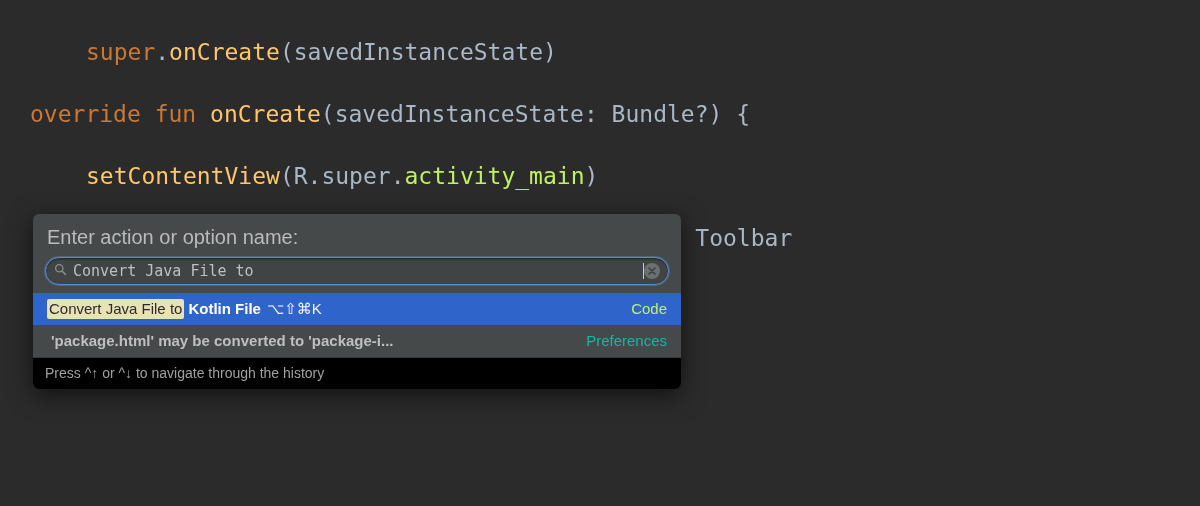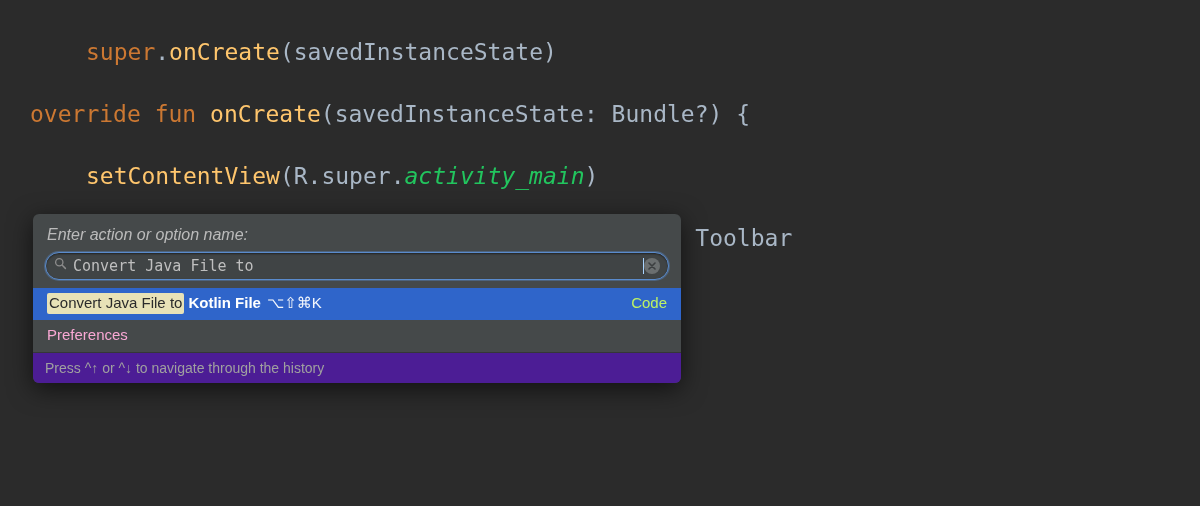--- a/index.html
+++ b/index.html
@@ -15,43 +15,42 @@
     position: relative;
   }
   .code {
     padding: 6px 0 0 30px;
     white-space: pre;
   }
   .kw  { color: #cc7832; }         
   .fn  { color: #ffc66d; }         
   .id  { color: #a9b7c6; }
   .pun { color: #a9b7c6; }
-  .field { color: #22c55e; font-style: italic; }         
+  .field { color: #bef264; }         
   .line { display: block; height: 31px; }
   .indent1 { padding-left: 56px; }
 
   
   .popup {
     position: absolute;
     left: 33px;
     top: 214px;
     width: 648px;
     background: #45494a;
     border-radius: 6px;
     box-shadow: 0 6px 24px rgba(0,0,0,0.6);
     font-family: -apple-system, "Helvetica Neue", Arial, sans-serif;
     font-size: 16px;
     color: #bbbbbb;
     overflow: hidden;
   }
   .popup-label {
     padding: 10px 14px 6px 14px;
-    font-size: 16px;
+    font-size: 20px;
     color: #bbbbbb;
-    font-style: italic;
   }
   .popup-search-wrap {
     margin: 0 12px 8px 12px;
     background: #404445;
     border: 1px solid #5a8bcc;
     border-radius: 14px;
     box-shadow: 0 0 0 1px rgba(90,139,204,0.4), inset 0 1px 2px rgba(0,0,0,0.5);
     display: flex;
     align-items: center;
     height: 28px;
@@ -98,24 +97,24 @@
   .popup-item .left { display: flex; align-items: center; gap: 0; }
   .popup-item .hl {
     background: #e8e2b7;
     color: #2b2b2b;
     padding: 0 2px;
     border-radius: 2px;
   }
   .popup-item .rest { margin-left: 4px; font-weight: bold; }
   .popup-item .shortcut { margin-left: 6px; opacity: 0.95; }
   .popup-item .category { color: #bef264; }
-  .popup-item:not(.selected) .category { color: #f9a8d4; }
+  .popup-item:not(.selected) .category { color: #14b8a6; }
   .popup-item:not(.selected) { color: #bfbfbf; }
   .popup-footer {
-    background: #4c1d95;
+    background: #000000;
     padding: 6px 12px;
     font-size: 14px;
     color: #a0a0a0;
     border-top: 1px solid #353738;
   }
   .caret {
     display: inline-block;
     width: 1px;
     height: 16px;
     background: #a9d4ff;
@@ -162,17 +161,20 @@
   <div class="popup-list">
     <div class="popup-item selected">
       <span class="left">
         <span class="hl">Convert Java File to</span>
         <span class="rest">Kotlin File</span>
         <span class="shortcut">⌥⇧⌘K</span>
       </span>
       <span class="category">Code</span>
     </div>
     <div class="popup-item">
+      <span class="left">
+        <span class="rest">'package.html' may be converted to 'package-i...</span>
+      </span>
       <span class="category">Preferences</span>
     </div>
   </div>
   <div class="popup-footer">Press ^↑ or ^↓ to navigate through the history</div>
 </div>
 
 </body></html>

